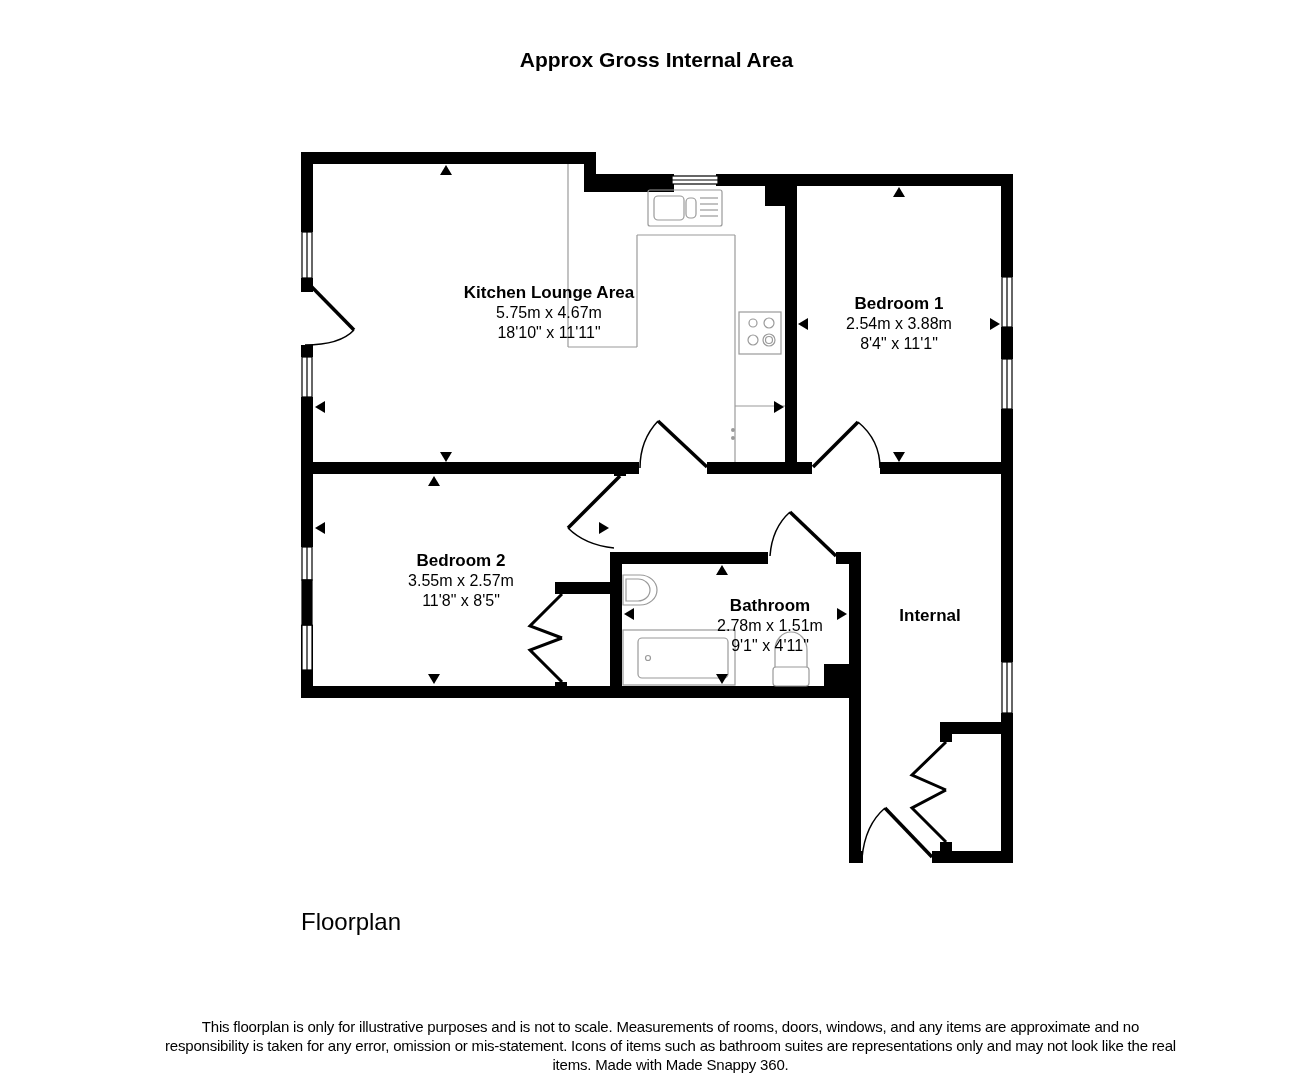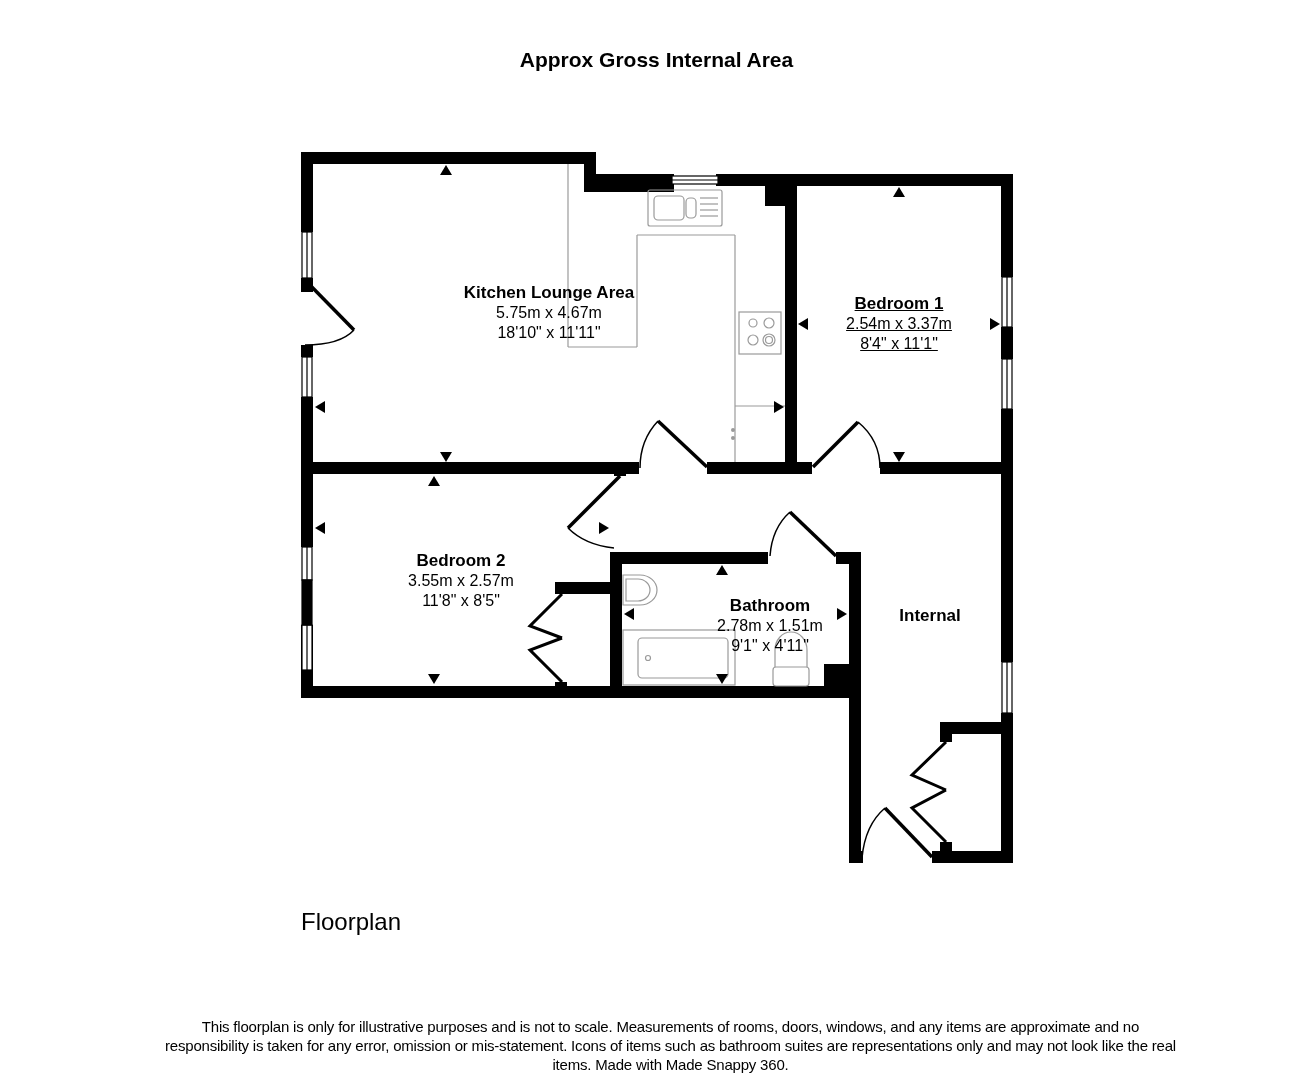--- a/index.html
+++ b/index.html
@@ -175,23 +175,23 @@
     <polygon points="847,614 837,608 837,620"></polygon>
   </g>
 </svg>
 
 <div class="room-label" style="left:449px; top:283px; width:200px;">
   <div class="name">Kitchen Lounge Area</div>
   <div>5.75m x 4.67m</div>
   <div>18'10" x 11'11"</div>
 </div>
 
-<div class="room-label" style="left:829px; top:294px; width:140px;text-decoration:underline;">
+<div class="room-label" style="left:829px; top:294px; width:140px;">
   <div class="name">Bedroom 1</div>
-  <div>2.54m x 3.37m</div>
+  <div>2.54m x 3.88m</div>
   <div>8'4" x 11'1"</div>
 </div>
 
 <div class="room-label" style="left:391px; top:551px; width:140px;">
   <div class="name">Bedroom 2</div>
   <div>3.55m x 2.57m</div>
   <div>11'8" x 8'5"</div>
 </div>
 
 <div class="room-label" style="left:700px; top:596px; width:140px;">

